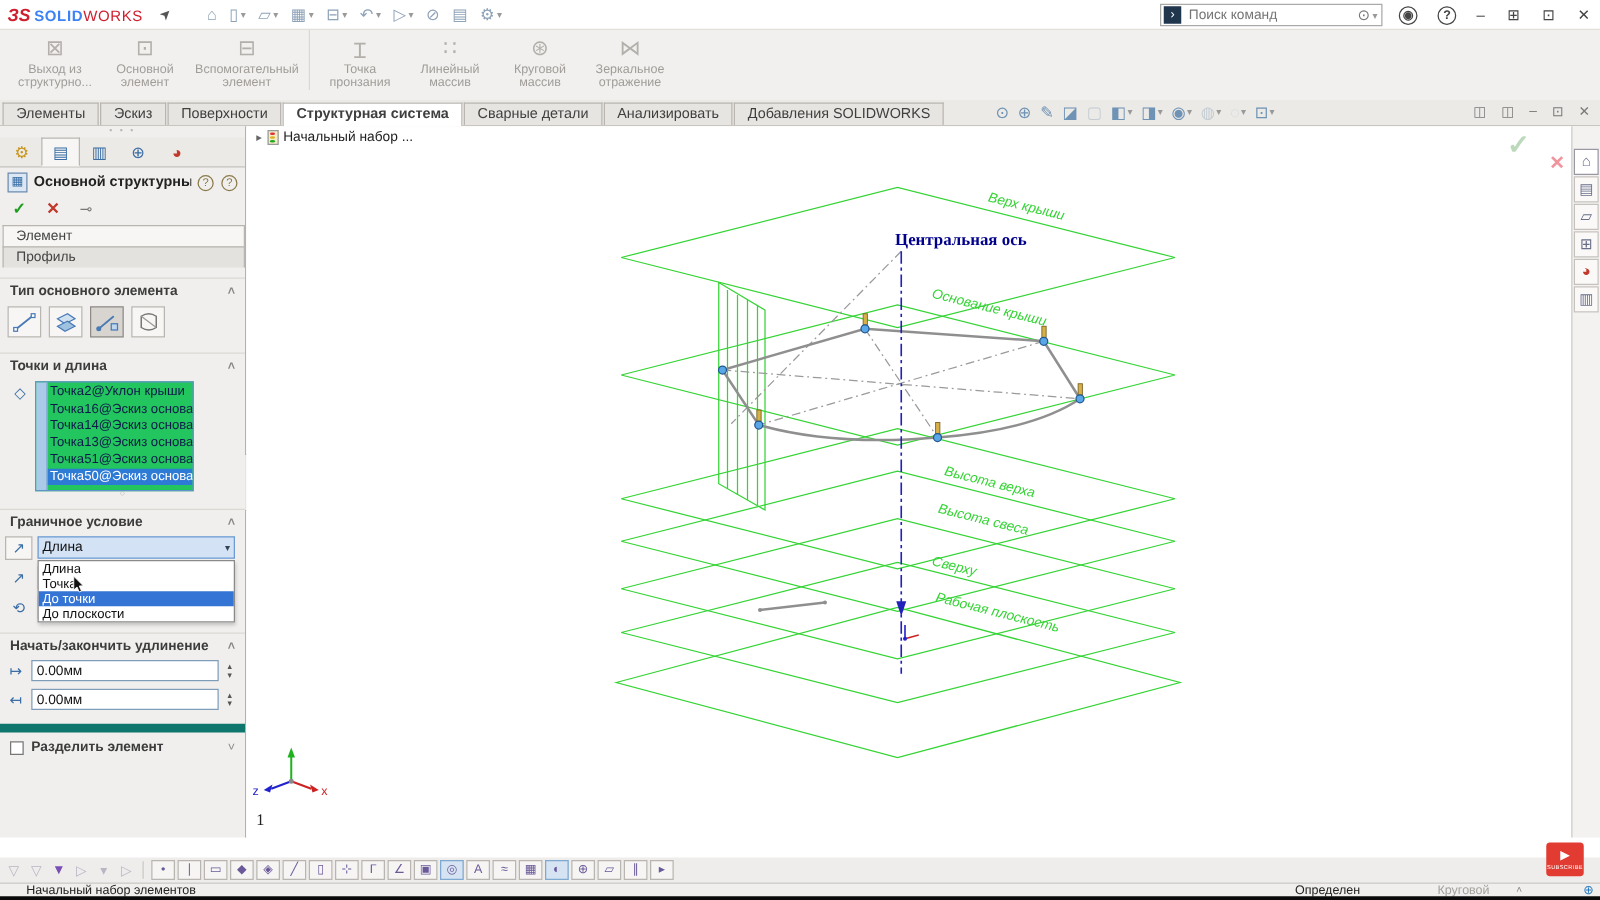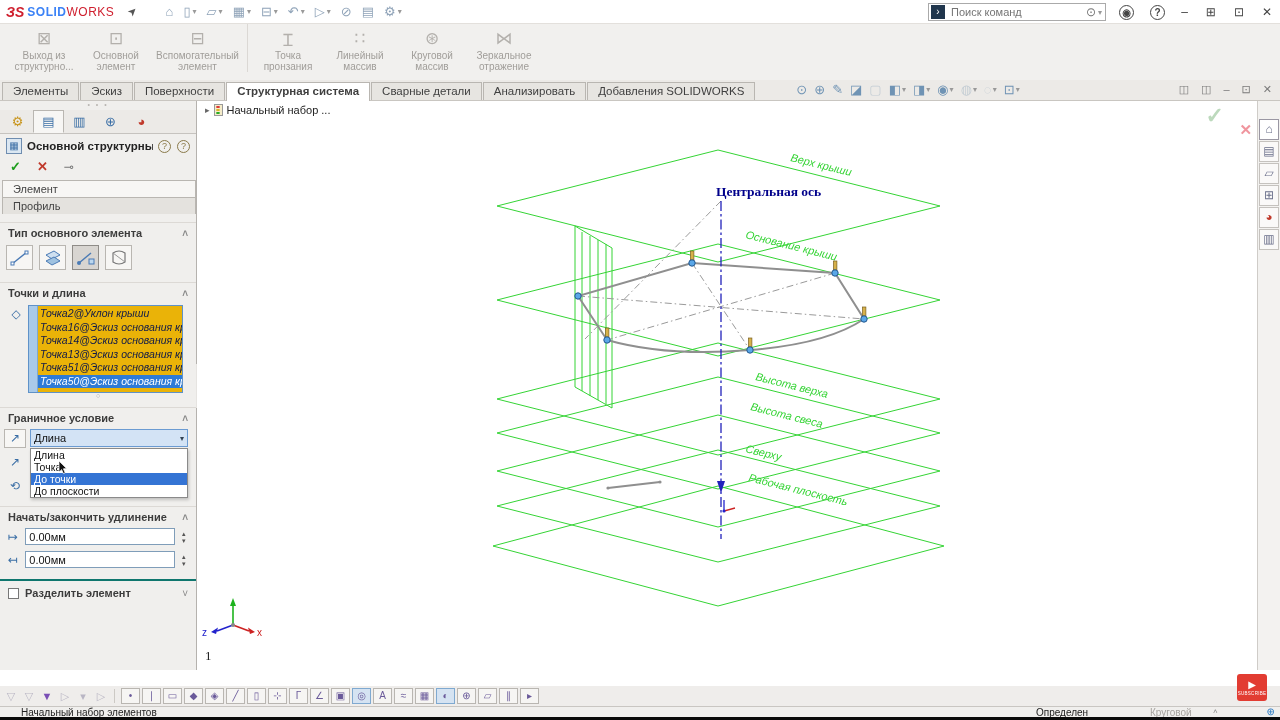--- a/index.html
+++ b/index.html
@@ -3,21 +3,21 @@
 <meta charset="utf-8">
 <style>
   html,body{margin:0;padding:0;background:#777;}
   #app{position:relative;width:1280px;height:720px;background:#fff;overflow:hidden;
        font-family:"Liberation Sans",sans-serif;color:#333;font-size:11px;}
   [data-interactable]{box-sizing:border-box;}
 
   
   .titlebar{position:absolute;left:0;top:0;right:0;height:24px;background:#fff;
             border-bottom:1px solid #e3e0dc;display:flex;align-items:center;}
-  .logo{display:flex;align-items:center;margin-left:6px;white-space:nowrap;}
+  .logo{display:flex;align-items:flex-end;margin-left:6px;white-space:nowrap;}
   .logo .mark{color:#cf1f2e;font-style:italic;font-weight:bold;font-size:14px;margin-right:3px;}
   .logo .b1{color:#3b82f6;font-weight:bold;font-size:12px;letter-spacing:.5px;}
   .logo .b2{color:#cf1f2e;font-weight:normal;font-size:12px;letter-spacing:.5px;}
   .menus{display:flex;gap:18px;margin-left:26px;font-size:12px;color:#222;}
   .menu{cursor:default;}
   .pin-icon{margin-left:14px;color:#555;font-size:11px;transform:rotate(-45deg);display:inline-block;}
   .qicons{display:flex;align-items:center;gap:10px;margin-left:28px;color:#9aa7b5;}
   .qbtn{display:flex;align-items:center;gap:2px;}
   .qbtn .glyph{font-size:13px;color:#8fa3b8;}
   .qbtn .caret{font-size:8px;color:#9a9a9a;}
@@ -81,21 +81,21 @@
   .pdtab.active{background:#f7f6f4;font-weight:normal;}
   .sec-h{display:flex;align-items:center;border-top:1px solid #dcd9d5;margin-top:8px;
          padding:4px 8px 2px 8px;font-weight:bold;color:#3c3c3c;}
   .sec-h .chev{margin-left:auto;color:#888;font-size:10px;}
   .typerow{display:flex;gap:6px;padding:4px 0 4px 6px;}
   .typebtn{width:27px;height:25px;border:1px solid #b9b6b1;background:#f7f6f4;display:flex;
            align-items:center;justify-content:center;}
   .typebtn.pressed{background:#d8d5d1;border-color:#8f8c88;}
   .pointsbody{display:flex;padding:4px 0 0 4px;}
   .pointsbody .colic{width:24px;text-align:center;color:#3a6ea5;font-size:12px;padding-top:2px;}
-  .listbox{width:155px;height:88px;background:#eab308;border:1px solid #5f92c8;display:flex;font-style:italic;}
+  .listbox{width:127px;height:88px;background:#22c55e;border:1px solid #5f92c8;display:flex;}
   .listbox .selcol{width:9px;background:#a9cae9;border-right:1px solid #7fa9d0;}
   .listbox .items{flex:1;overflow:hidden;padding-top:1px;}
   .litem{font-size:10.5px;line-height:13.5px;color:#101a4a;white-space:nowrap;padding-left:2px;}
   .litem.selected{background:#2e7bd6;color:#fff;}
   .resize-dot{text-align:center;color:#aaa;font-size:7px;line-height:6px;}
   .brow{display:flex;align-items:center;gap:4px;padding:2px 8px 2px 4px;height:20px;}
   .bico{width:22px;height:19px;border:1px solid #b9b6b1;background:#f7f6f4;color:#3a6ea5;
         text-align:center;font-size:12px;line-height:17px;}
   .bico.noborder{border-color:transparent;background:transparent;}
   .combo-wrap{flex:1;position:relative;}
@@ -106,21 +106,21 @@
   .ddlist{position:absolute;left:0;right:0;top:19px;background:#fff;border:1px solid #8a8a8a;
           z-index:9;box-shadow:1px 2px 3px rgba(0,0,0,.2);}
   .ddopt{height:12px;line-height:12px;font-size:10.5px;padding-left:3px;color:#111;white-space:nowrap;}
   .ddopt.highlight{background:#3474d4;color:#fff;}
   .cursor-svg{position:absolute;left:28px;top:32px;z-index:10;}
   .erow{display:flex;align-items:center;gap:4px;padding:3px 8px 3px 4px;}
   .erow .eic{width:22px;text-align:center;color:#3a6ea5;font-size:12px;}
   .efield{flex:1;height:17px;border:1px solid #7f9db9;background:#fff;font-size:11px;
           padding:0 3px;color:#111;font-family:"Liberation Sans",sans-serif;}
   .spin{display:flex;flex-direction:column;width:11px;color:#555;font-size:7px;line-height:7px;text-align:center;}
-  .splitrow{display:flex;align-items:center;gap:6px;padding:6px 8px 2px 8px;border-top:2px solid #0f766e;margin-top:8px;}
+  .splitrow{display:flex;align-items:center;gap:6px;padding:6px 8px 2px 8px;border-top:7px solid #0f766e;margin-top:8px;}
   .cb{width:11px;height:11px;border:1px solid #777;background:#fff;}
   .splitrow b{color:#3c3c3c;}
   .splitrow .chev{margin-left:auto;color:#888;font-size:10px;}
   .pm-handle{position:absolute;right:-6px;top:262px;width:6px;height:46px;background:#e6e4e1;
              border:1px solid #b5b2ae;border-left:none;border-radius:0 3px 3px 0;font-size:6px;
              color:#888;text-align:center;line-height:44px;}
 
   
   .viewport{position:absolute;left:197px;top:101px;right:22px;bottom:50px;background:#fff;overflow:hidden;}
   .vp-svg{position:absolute;left:0;top:0;width:100%;height:100%;}

